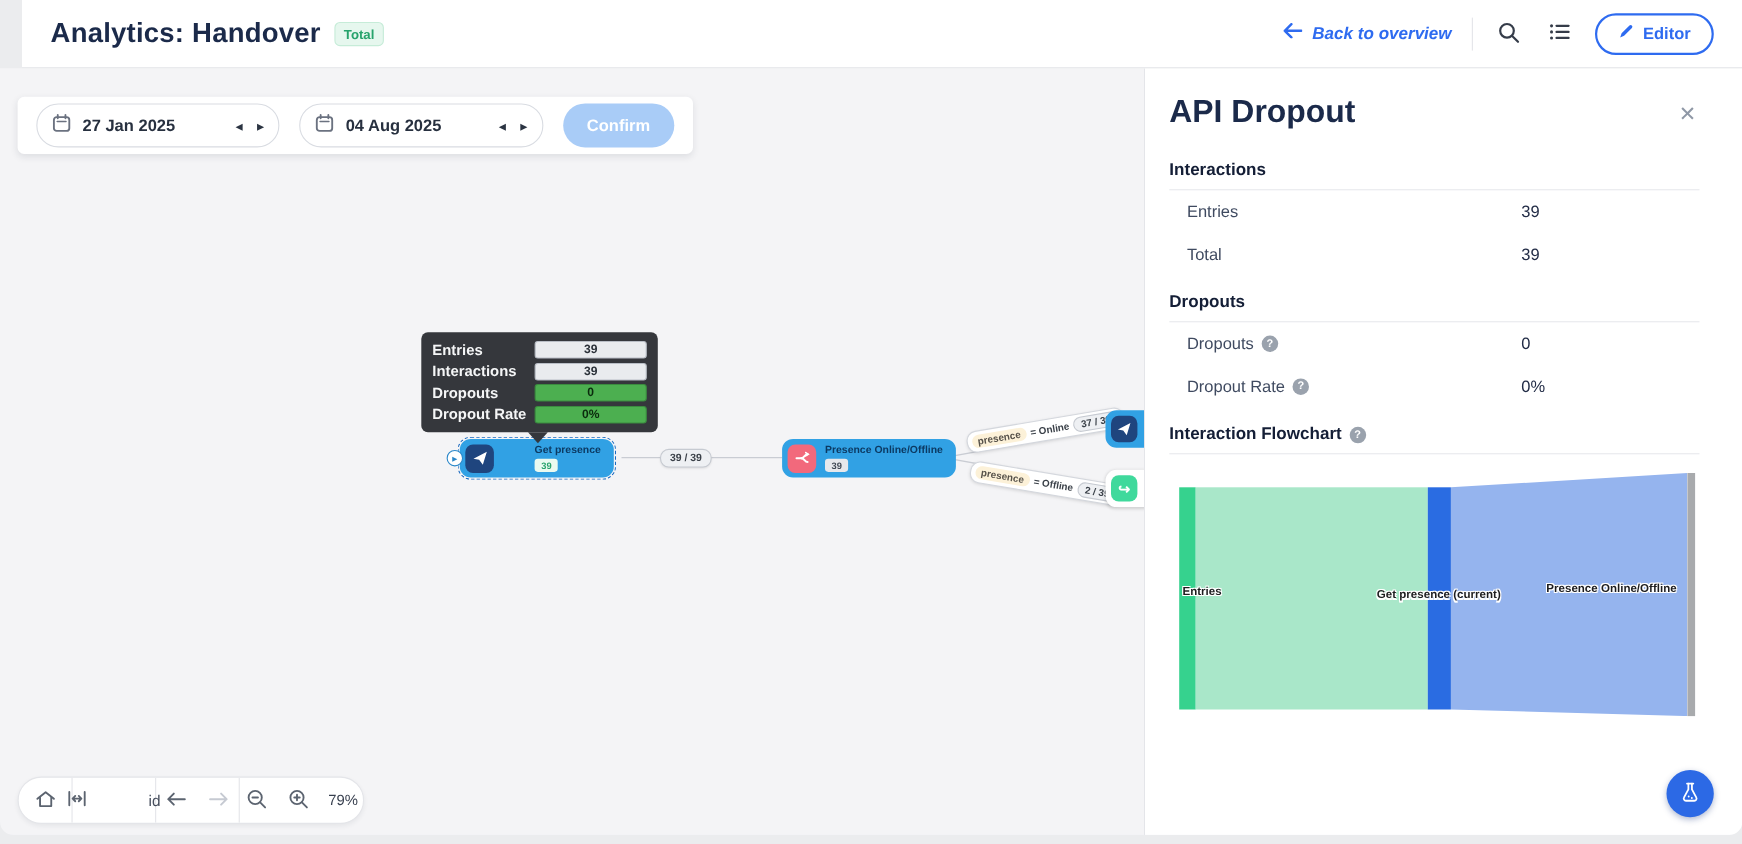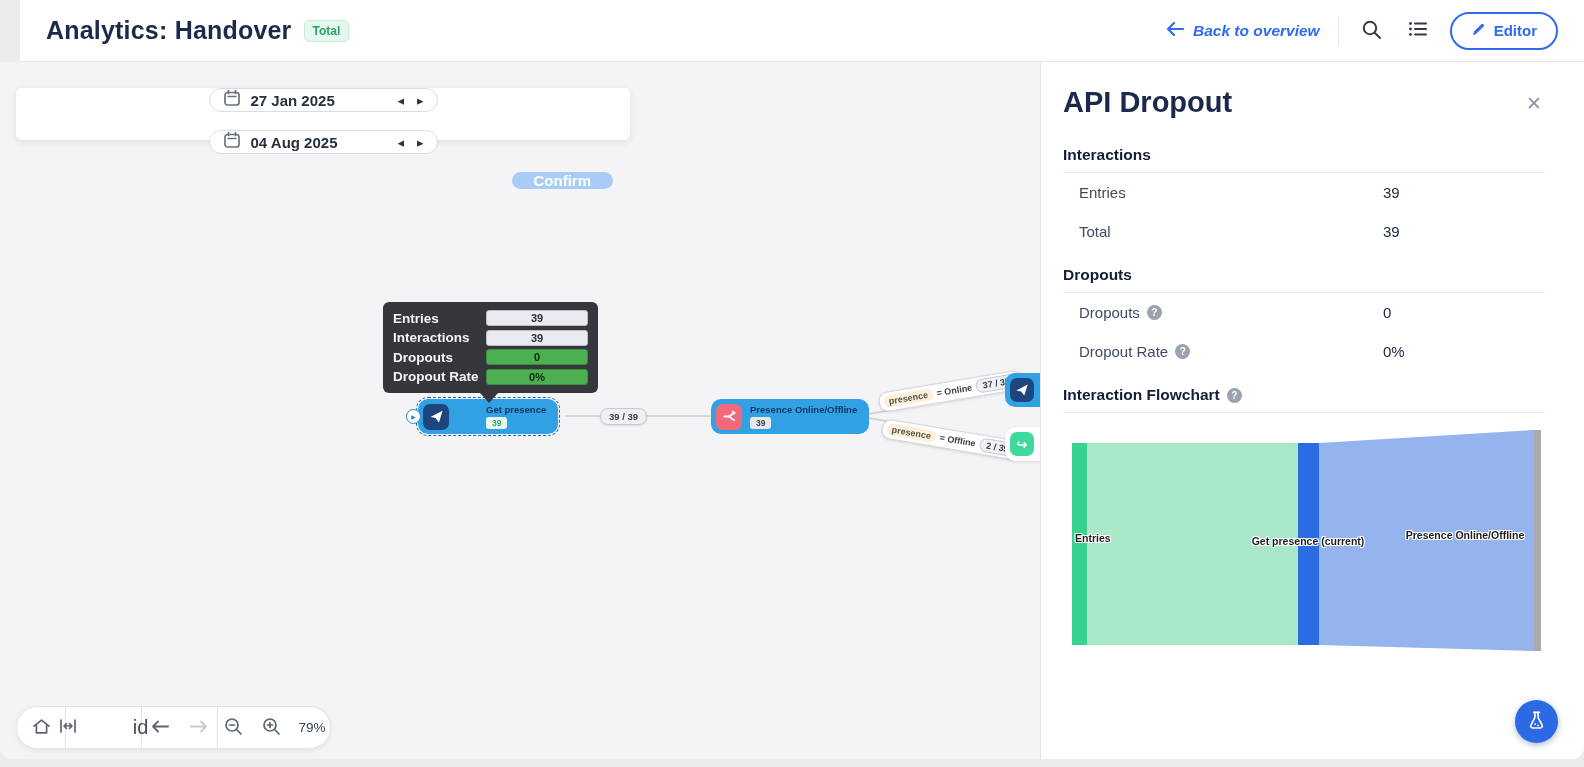--- a/index.html
+++ b/index.html
@@ -21,21 +21,21 @@
     border:2px solid #2e6bf0; border-radius:20px; background:#fff; color:#2e6bf0;
     font-weight:700; font-size:15px; cursor:pointer; }
 
   
   .canvas { position:absolute; top:62px; left:0; width:1040px; bottom:8px; background:#f4f4f6;
     overflow:hidden; border-radius:0 0 0 12px; }
 
   
   .date-card { position:absolute; left:16px; top:26px; width:614px; height:52px; background:#fff;
     border-radius:6px; box-shadow:0 2px 7px rgba(30,40,60,.10); display:flex; align-items:center;
-    padding:0 17px; gap:18px;flex-direction:column; }
+    padding:0 17px; gap:18px; }
   .date-pill { width:229px; height:40px; border:1.5px solid #d9dce2; border-radius:20px;
     display:flex; align-items:center; padding:0 13px; gap:10px; background:#fff; }
   .date-text { font-size:15px; font-weight:600; color:#27303f; }
   .date-arrows { margin-left:auto; display:flex; gap:13px; }
   .date-arrow { background:none; border:none; font-size:13px; color:#2b3442; cursor:pointer; line-height:1; }
   .confirm-btn { margin-left:auto; height:40px; padding:0 22px; border:none; border-radius:20px;
     background:#a9ccf7; color:#fff; font-size:15px; font-weight:700; cursor:default; }
 
   
   .node-tooltip { position:absolute; left:383px; top:240px; width:215px; background:#35373c;
@@ -83,21 +83,21 @@
   .goto-glyph { color:#fff; font-size:13px; font-weight:700; }
 
   
   .canvas-toolbar { position:absolute; left:16px; top:644px; width:315px; height:43px; background:#fff;
     border:1px solid #e4e5e9; border-radius:22px; box-shadow:0 2px 5px rgba(30,40,60,.07);
     display:flex; align-items:stretch; overflow:hidden; }
   .tb-seg { display:flex; align-items:center; justify-content:center; gap:15px;
     border-right:1px solid #e4e5e9; }
   .tb-seg:last-child { border-right:none; }
   .tb-btn { background:none; border:none; cursor:pointer; display:flex; align-items:center; padding:2px; }
-  .tb-id { font-size:20px; font-weight:400; color:#454d5c;padding-left:37px; }
+  .tb-id { font-size:14px; font-weight:400; color:#454d5c;padding-left:37px; }
   .tb-zoom { font-size:13.5px; color:#373f4e; }
 
   
   .side-panel { position:absolute; top:62px; left:1040px; right:0; bottom:8px; background:#fff;
     border-left:1px solid #e4e5e9; border-radius:0 0 12px 0; padding:0 39px 0 22px; }
   .panel-title { margin-top:24px; font-size:29px; font-weight:800; color:#1b2a4a; }
   .panel-close { position:absolute; right:42px; top:30px; background:none; border:none;
     font-size:19px; color:#8f98a6; cursor:pointer; }
   .sect-head { display:flex; align-items:center; gap:7px; font-size:15.5px; font-weight:700;
     color:#141e36; }

